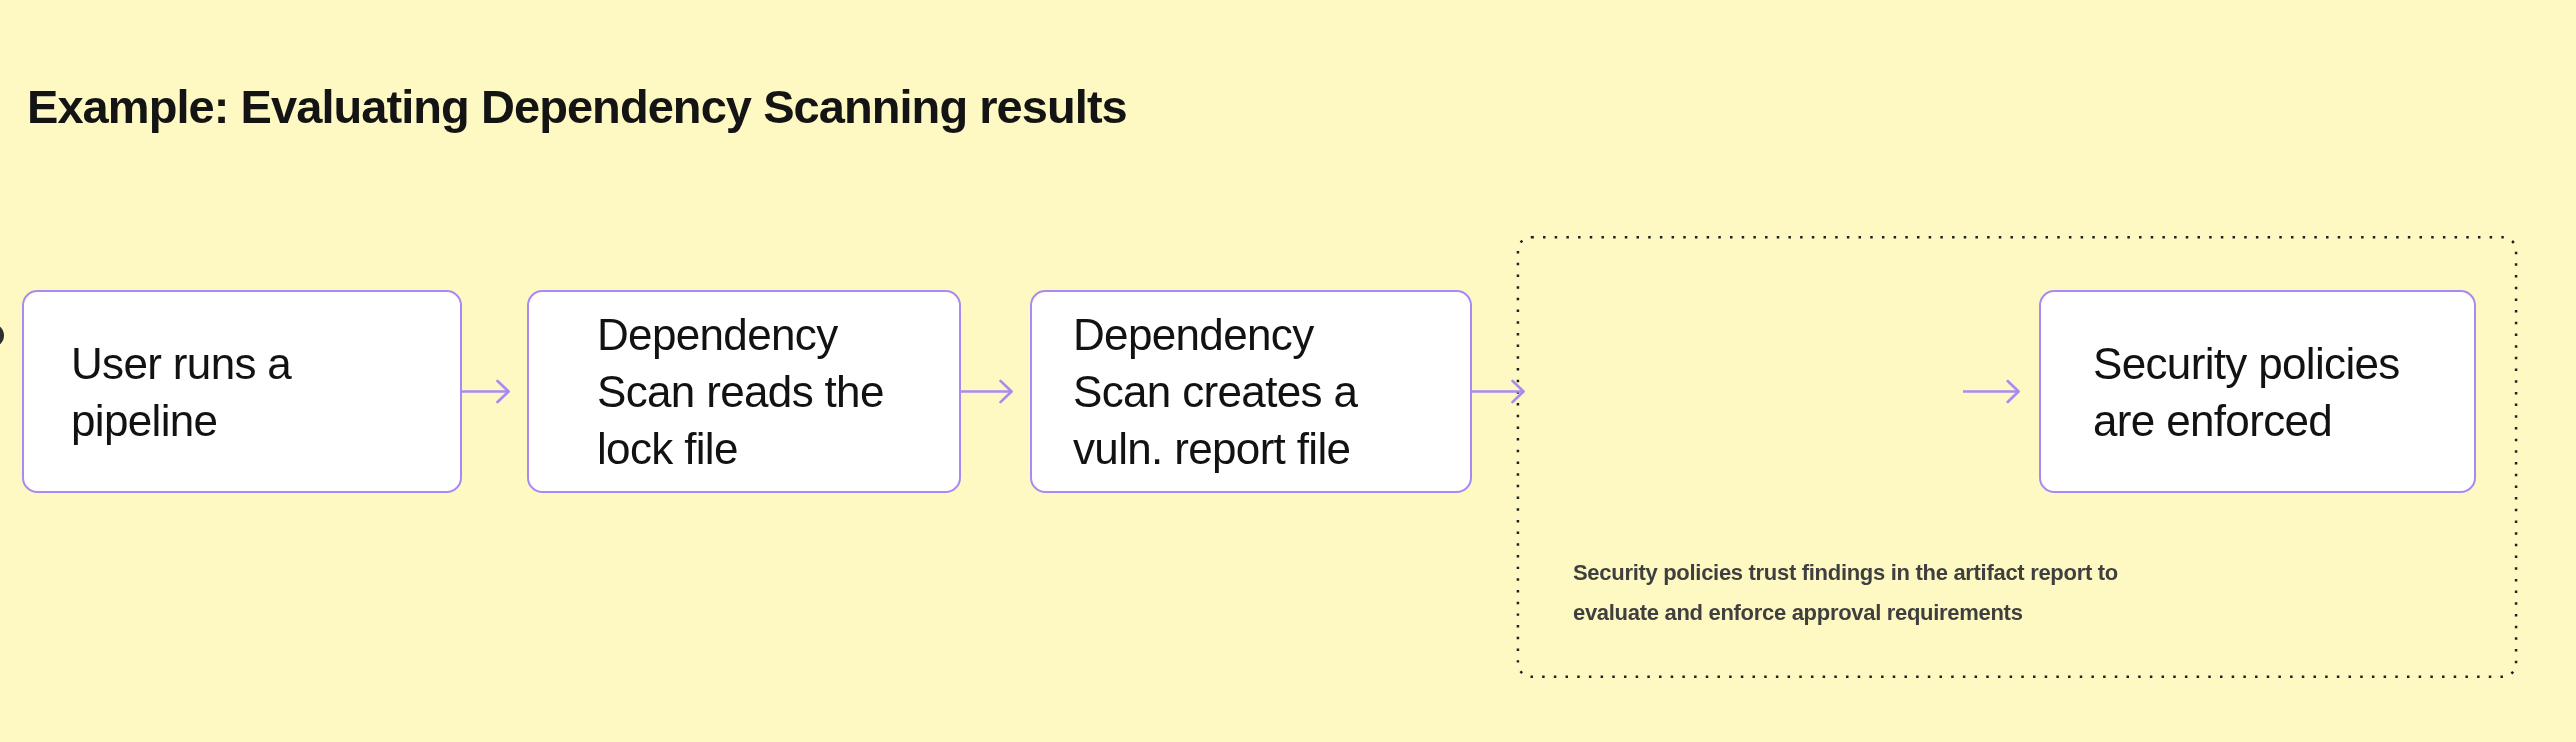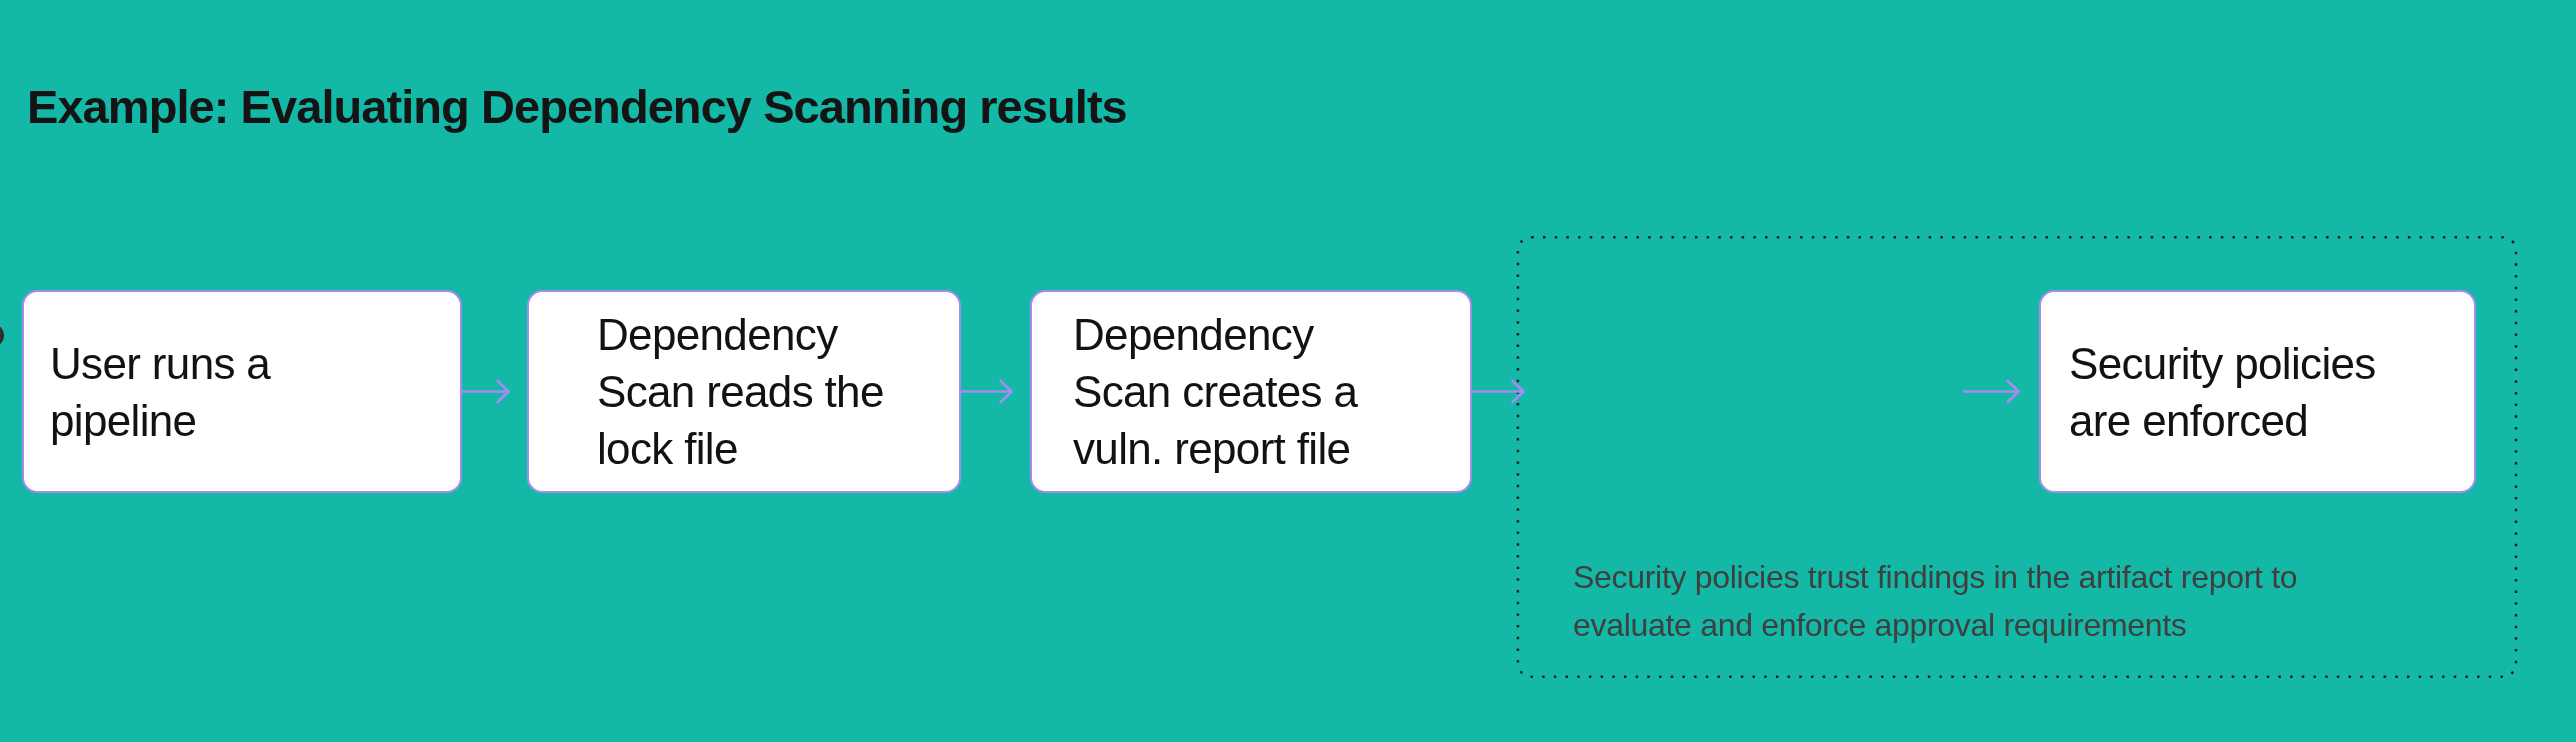--- a/index.html
+++ b/index.html
@@ -5,21 +5,21 @@
   html, body {
     margin: 0;
     padding: 0;
     background: #ffffff;
     font-family: "Liberation Sans", sans-serif;
   }
   .canvas {
     position: relative;
     width: 2576px;
     height: 742px;
-    background: #14b8a6;
+    background: #fef9c3;
     overflow: hidden;
   }
   .page-title {
     position: absolute;
     left: 27px;
     top: 82px;
     font-size: 47px;
     line-height: 50px;
     font-weight: 700;
     letter-spacing: -0.02em;
@@ -38,25 +38,25 @@
     align-items: center;
     z-index: 3;
   }
   .node-label {
     font-size: 44px;
     line-height: 57px;
     letter-spacing: -0.015em;
     color: var(--box-text, #121212);
     white-space: pre;
   }
-  .node-1 { left: 22px;   width: 440px; padding-left: 26px; }
+  .node-1 { left: 22px;   width: 440px; padding-left: 47px; }
   .node-2 { left: 527px;  width: 434px; padding-left: 68px; }
   .node-3 { left: 1030px; width: 442px; padding-left: 41px; }
   .node-4 { left: 1534px; width: 433px; padding-left: 41px; }
-  .node-5 { left: 2039px; width: 437px; padding-left: 28px; }
+  .node-5 { left: 2039px; width: 437px; padding-left: 52px; }
 
   .connector {
     position: absolute;
     top: 376px;
     height: 31px;
     z-index: 2;
   }
   .connector line, .connector polyline {
     stroke: var(--accent, #a78bf2);
     stroke-width: 2.8;
@@ -81,23 +81,23 @@
     fill: none;
     stroke: var(--dotted-border, #1f1f1f);
     stroke-width: 2.6;
     stroke-dasharray: 2.6 9.6;
   }
   .group-note {
     position: absolute;
     left: 1573px;
     top: 553px;
     width: 920px;
-    font-size: 32px;
-    line-height: 48px;
-    font-weight: 400;
+    font-size: 22px;
+    line-height: 40px;
+    font-weight: 700;
     letter-spacing: -0.3px;
     color: var(--note-text, #3f3f3f);
     white-space: pre;
     z-index: 4;
   }
   .edge-dot {
     position: absolute;
     left: -19px;
     top: 324px;
     width: 23px;

